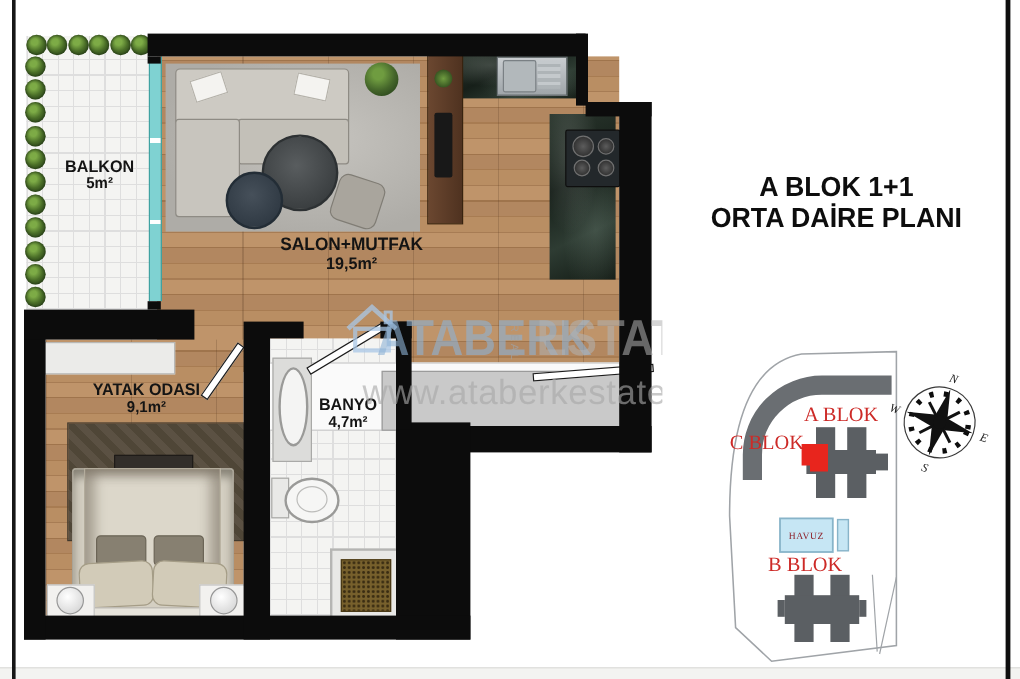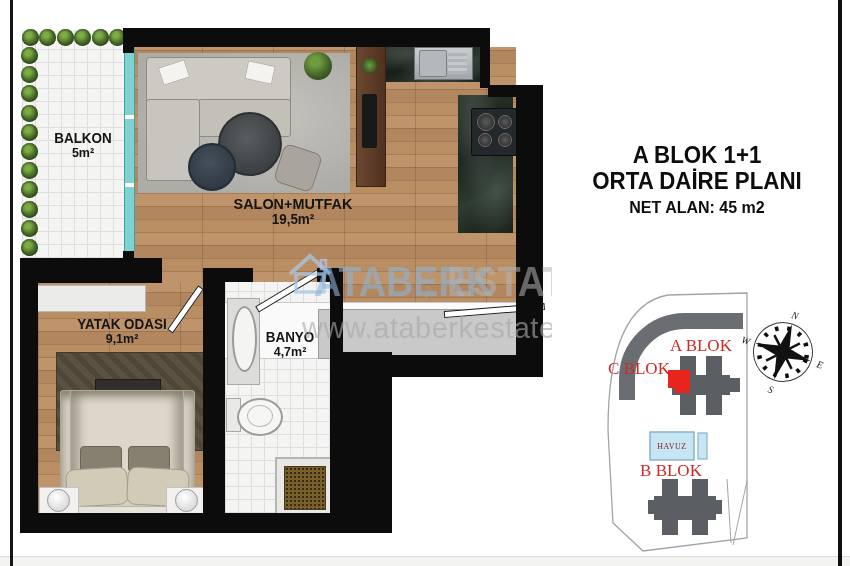--- a/index.html
+++ b/index.html
@@ -161,21 +161,20 @@
       <div class="abs" style="left:314px;top:256px;font-size:42px;font-weight:bold;color:rgba(142,178,214,.6);transform:scaleX(.9);transform-origin:left;">ATABERK</div>
       <div class="abs" style="left:434px;top:268px;font-size:9px;letter-spacing:2px;color:rgba(160,160,160,.8);transform:rotate(90deg);transform-origin:left top;">REAL</div>
       <div class="abs" style="left:447px;top:256px;font-size:42px;font-weight:bold;color:rgba(178,178,178,.55);transform:scaleX(.9);transform-origin:left;">ESTATE</div>
       <div class="abs" style="left:302px;top:310px;font-size:29px;color:rgba(168,168,168,.62);letter-spacing:.5px;">www.ataberkestate.co</div>
     </div>
   </div>
 
   <div class="panel">
     <div class="big">A BLOK 1+1</div>
     <div class="big">ORTA DAİRE PLANI</div>
-    <div class="smallb">NET ALAN: 45 m2</div>
   </div>
 
   <svg class="abs" style="left:585px;top:283px;" width="265" height="283" viewBox="0 0 265 283">
     <path d="M83 12 L162 10 L162 255 L58 268 L28 240 L23 147 C23 75 38 20 83 12 Z" fill="#ffffff" stroke="#a0a4a8" stroke-width="1.3"></path>
     <path d="M142 196 L146 260 M162 198 L148 262" fill="none" stroke="#a0a4a8" stroke-width="1"></path>
     <path d="M158 38 L100 38 A58 58 0 0 0 42 96 L42 117" fill="none" stroke="#6a6e72" stroke-width="16"></path>
 
     <g fill="#5b5f63">
       <rect x="95" y="73" width="16" height="59"></rect>
       <rect x="121" y="73" width="16" height="59"></rect>

